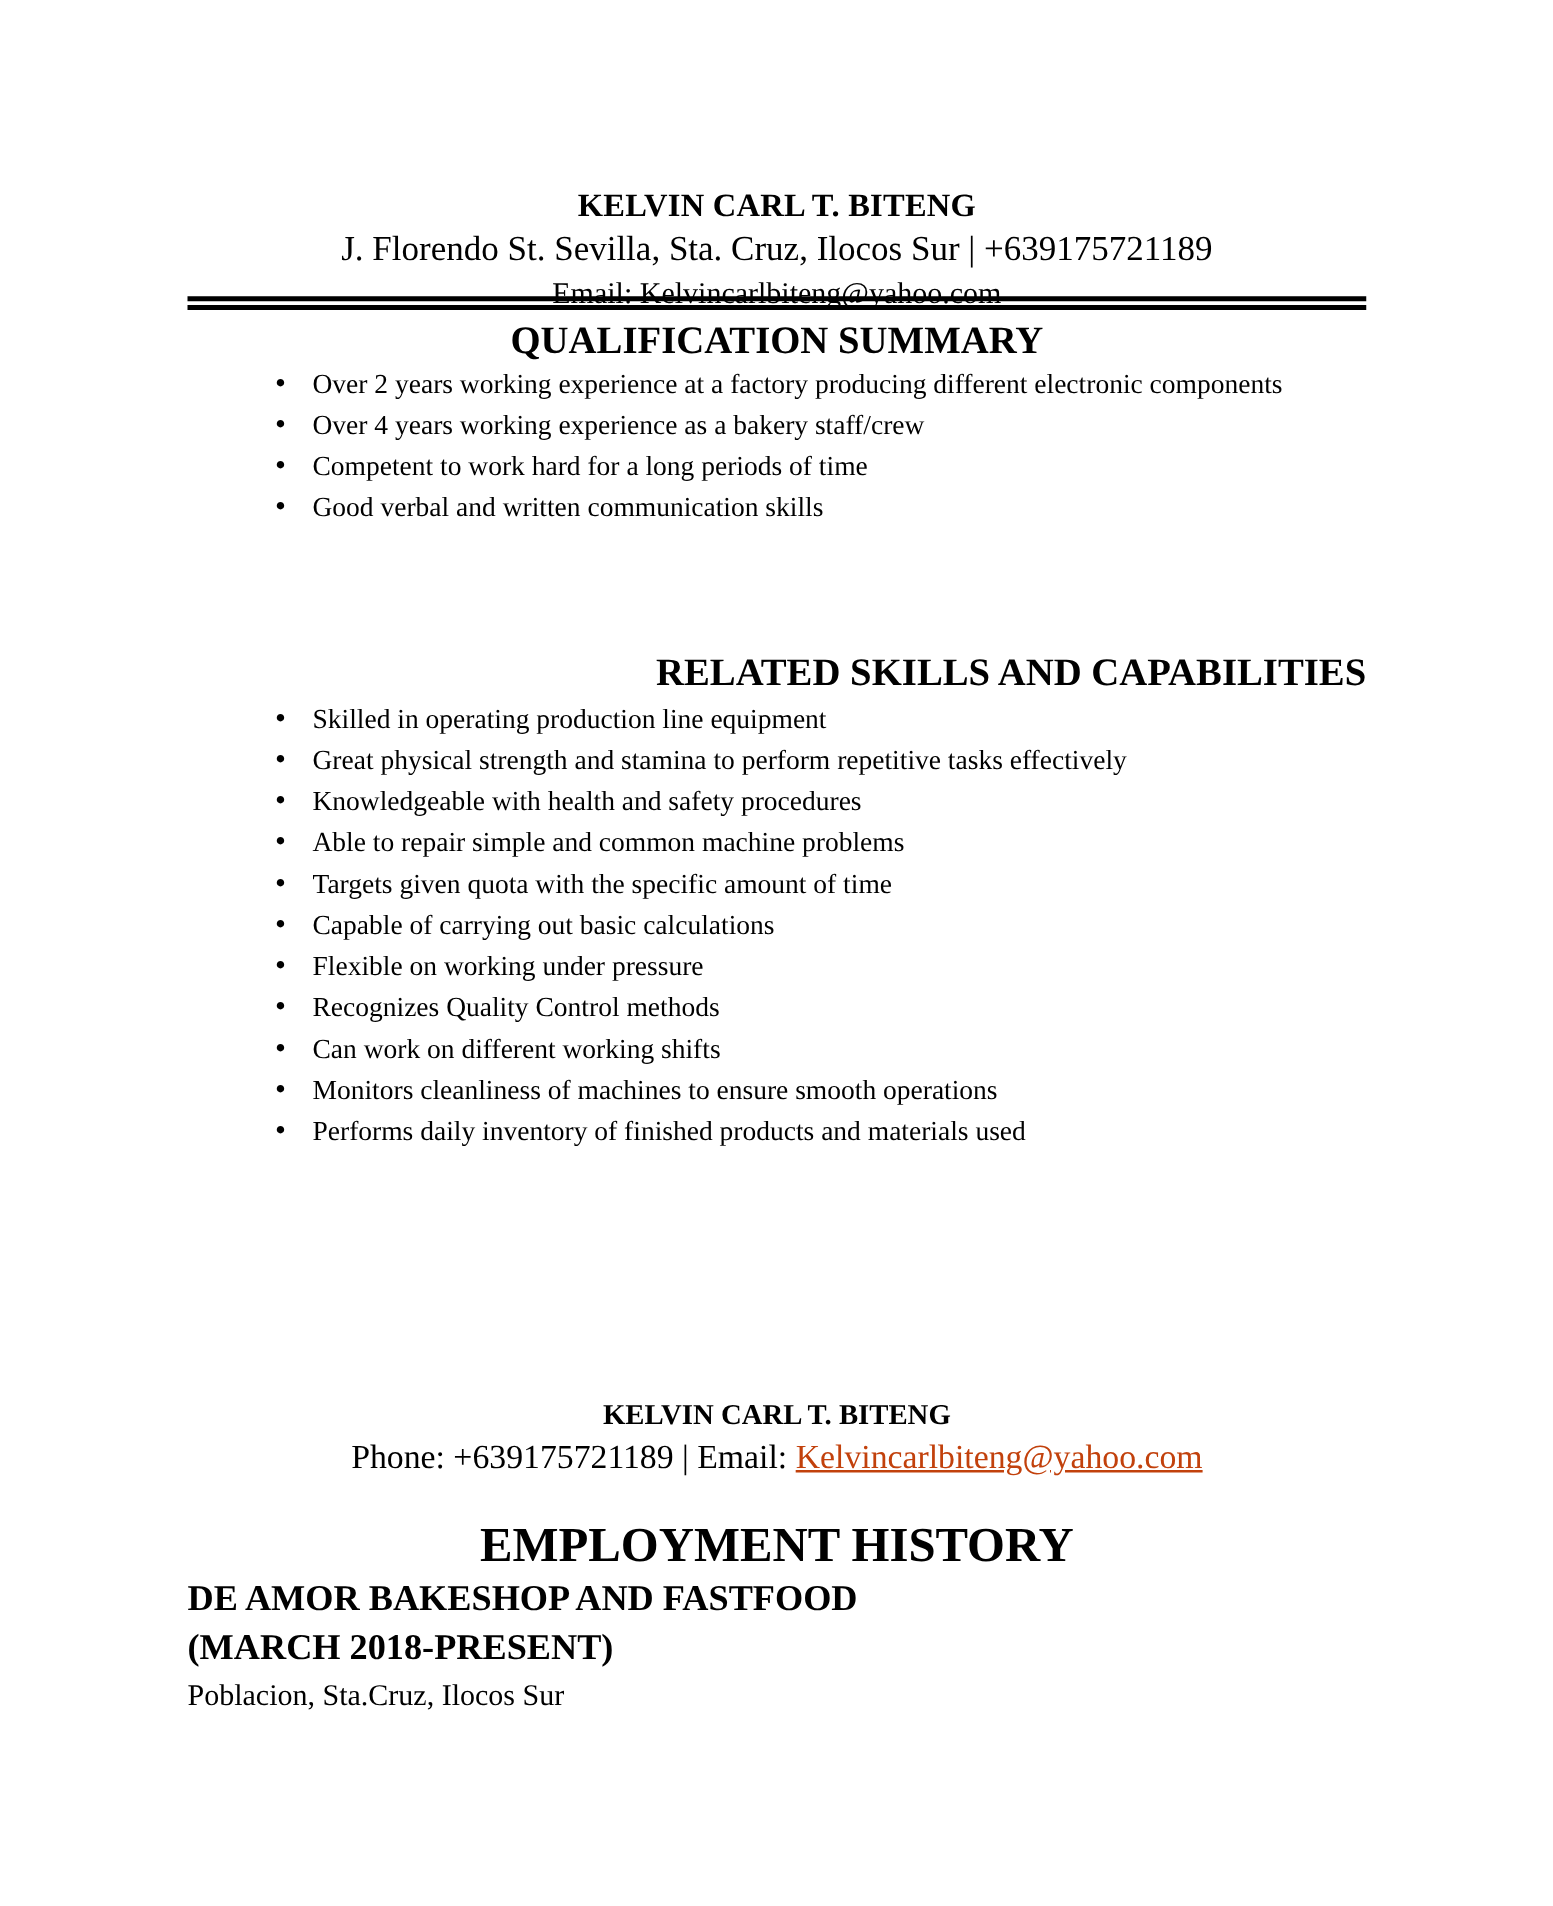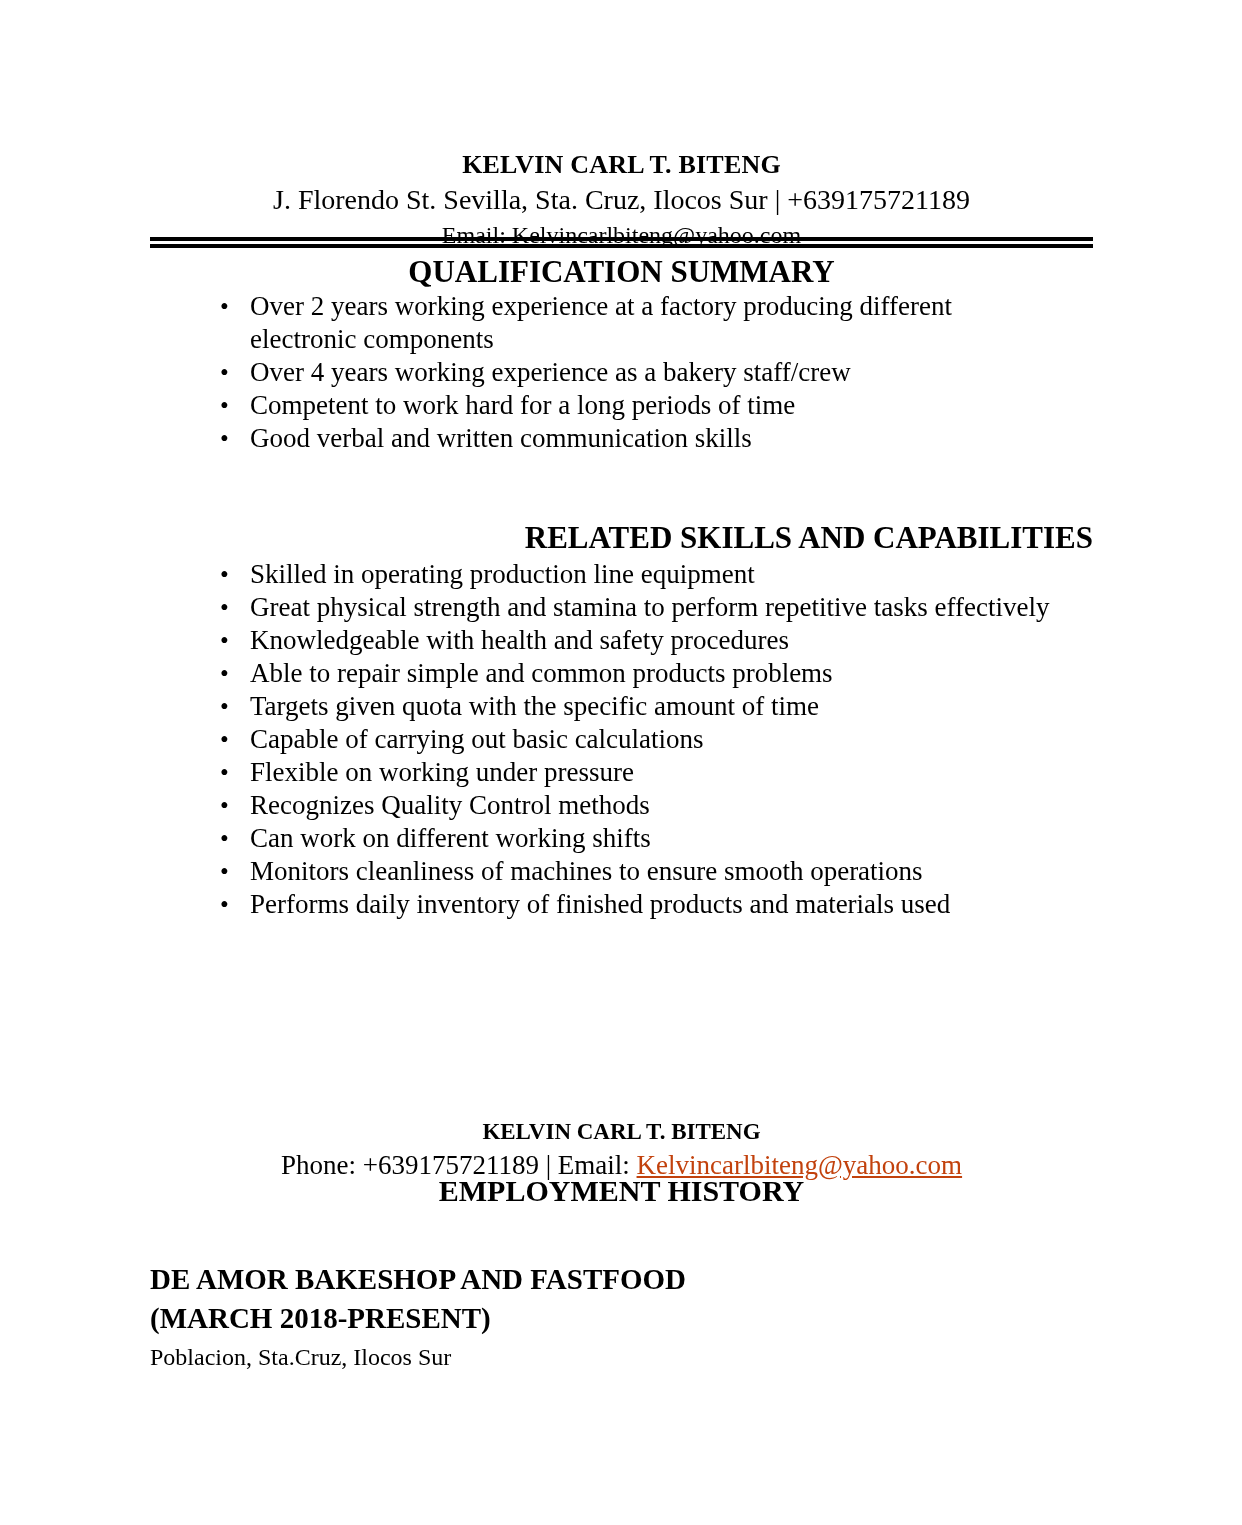--- a/index.html
+++ b/index.html
@@ -66,40 +66,40 @@
     left: 150px;
     width: 943px;
     text-align: center;
     font-size: 31px;
     font-weight: bold;
     line-height: 38px;
   }
   #qualification-heading { top: 221px; }
   #skills-heading { top: 487px; text-align: right; }
   #employment-heading {
-    top: 1140px;
-    font-size: 30px;
+    top: 1186px;
+    font-size: 39px;
   }
 
   
   ul.bullet-list {
     position: absolute;
     margin: 0;
     padding: 0;
     list-style: none;
     width: 900px;
     left: 150px;
   }
   #qualification-list { top: 258px; }
   #skills-list { top: 526px; }
 
   ul.bullet-list > li {
     position: relative;
     padding-left: 100px;
-    font-size: 27px;
+    font-size: 22px;
     line-height: 33px;
     margin-bottom: 0px;
   }
   ul.bullet-list > li::before {
     content: "\2022";
     position: absolute;
     left: 70px;
     top: 0;
     font-size: 25px;
     line-height: 33px;
@@ -168,21 +168,21 @@
     <li>Over 4 years working experience as a bakery staff/crew</li>
     <li>Competent to work hard for a long periods of time</li>
     <li>Good verbal and written communication skills</li>
   </ul>
 
   <div class="section-heading" id="skills-heading">RELATED SKILLS AND CAPABILITIES</div>
   <ul class="bullet-list" id="skills-list">
     <li>Skilled in operating production line equipment</li>
     <li>Great physical strength and stamina to perform repetitive tasks effectively</li>
     <li>Knowledgeable with health and safety procedures</li>
-    <li>Able to repair simple and common products problems</li>
+    <li>Able to repair simple and common machine problems</li>
     <li>Targets given quota with the specific amount of time</li>
     <li>Capable of carrying out basic calculations</li>
     <li>Flexible on working under pressure</li>
     <li>Recognizes Quality Control methods</li>
     <li>Can work on different working shifts</li>
     <li>Monitors cleanliness of machines to ensure smooth operations</li>
     <li>Performs daily inventory of finished products and materials used</li>
   </ul>
 
   <div class="contact-block">

